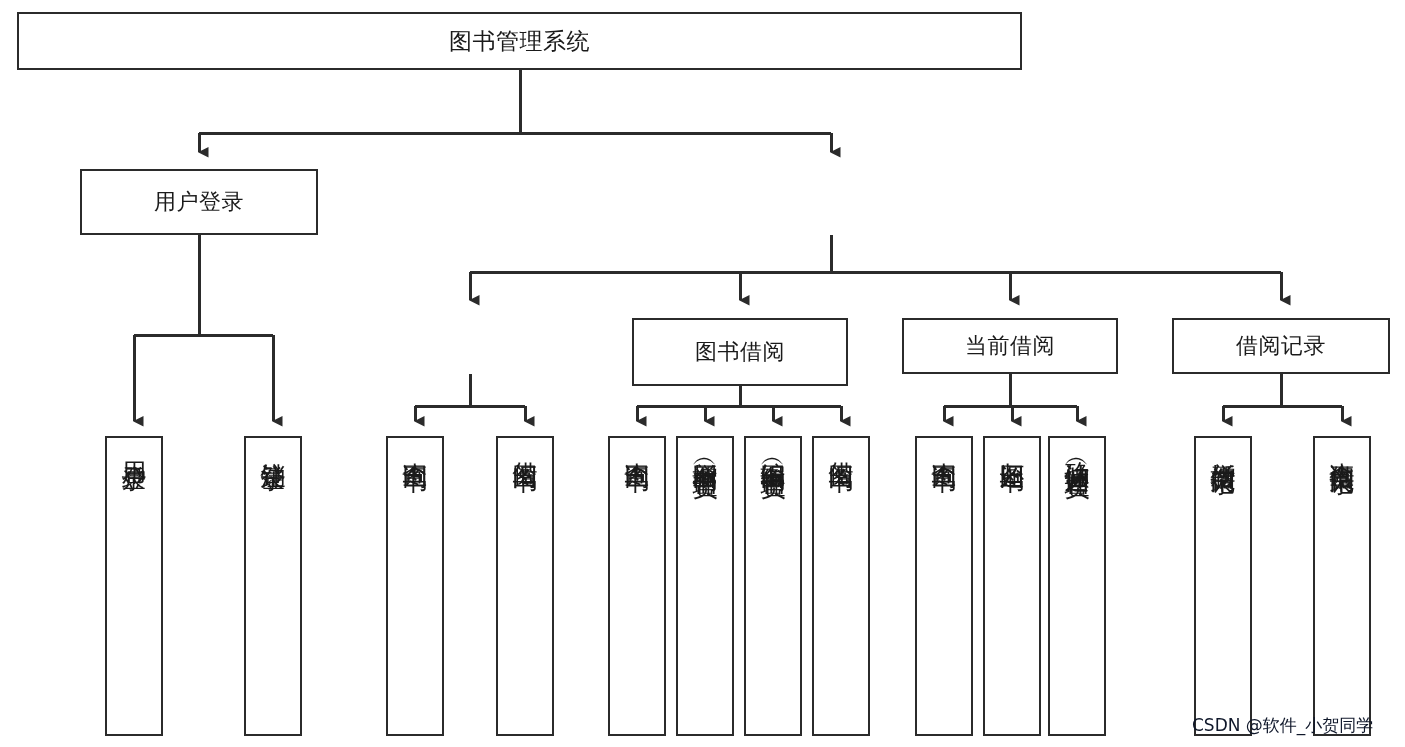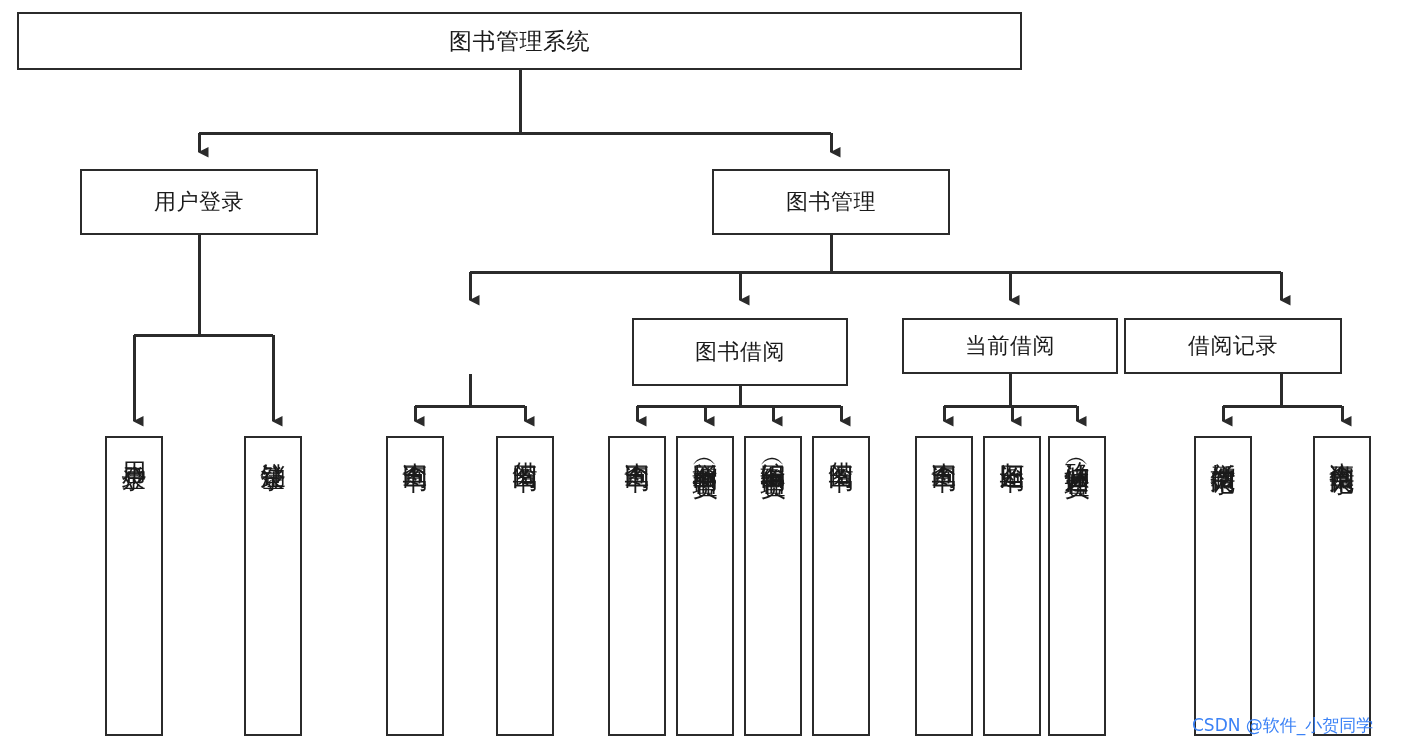--- a/index.html
+++ b/index.html
@@ -61,21 +61,21 @@
     font-size: 25px;
     letter-spacing: 2px;
     line-height: 1;
     white-space: nowrap;
   }
   #watermark {
     position: absolute;
     left: 1192px;
     top: 714px;
     font-size: 17px;
-    color: #3b82f6;
+    color: #0f172a;
     white-space: nowrap;
     font-family: "DejaVu Sans", "Liberation Sans", sans-serif;
   }
 </style>
 </head>
 <body>
 
 <div id="diagram-root">
 
   <svg id="connectors" viewBox="0 0 1405 747" width="1405" height="747">
@@ -128,31 +128,28 @@
     </g>
   </svg>
 
   <div class="node root horizontal" style="left:17px; top:12px; width:1005px; height:58px;">
     <span class="node-label">图书管理系统</span>
   </div>
 
   <div class="node horizontal" style="left:80px; top:169px; width:238px; height:66px;">
     <span class="node-label">用户登录</span>
   </div>
-  <div class="node horizontal" style="left:712px; top:169px; width:238px; height:66px;">
-    <span class="node-label">图书管理</span>
-  </div>
 
   <div class="node horizontal" style="left:632px; top:318px; width:216px; height:68px;">
     <span class="node-label">图书借阅</span>
   </div>
   <div class="node horizontal" style="left:902px; top:318px; width:216px; height:56px;">
     <span class="node-label">当前借阅</span>
   </div>
-  <div class="node horizontal" style="left:1124px; top:318px; width:218px; height:56px;">
+  <div class="node horizontal" style="left:1172px; top:318px; width:218px; height:56px;">
     <span class="node-label">借阅记录</span>
   </div>
 
   <div class="node vertical" style="left:105px; top:436px; width:58px; height:300px;">
     <span class="node-label">用户登录</span>
   </div>
   <div class="node vertical" style="left:244px; top:436px; width:58px; height:300px;">
     <span class="node-label">注销登录</span>
   </div>
 

